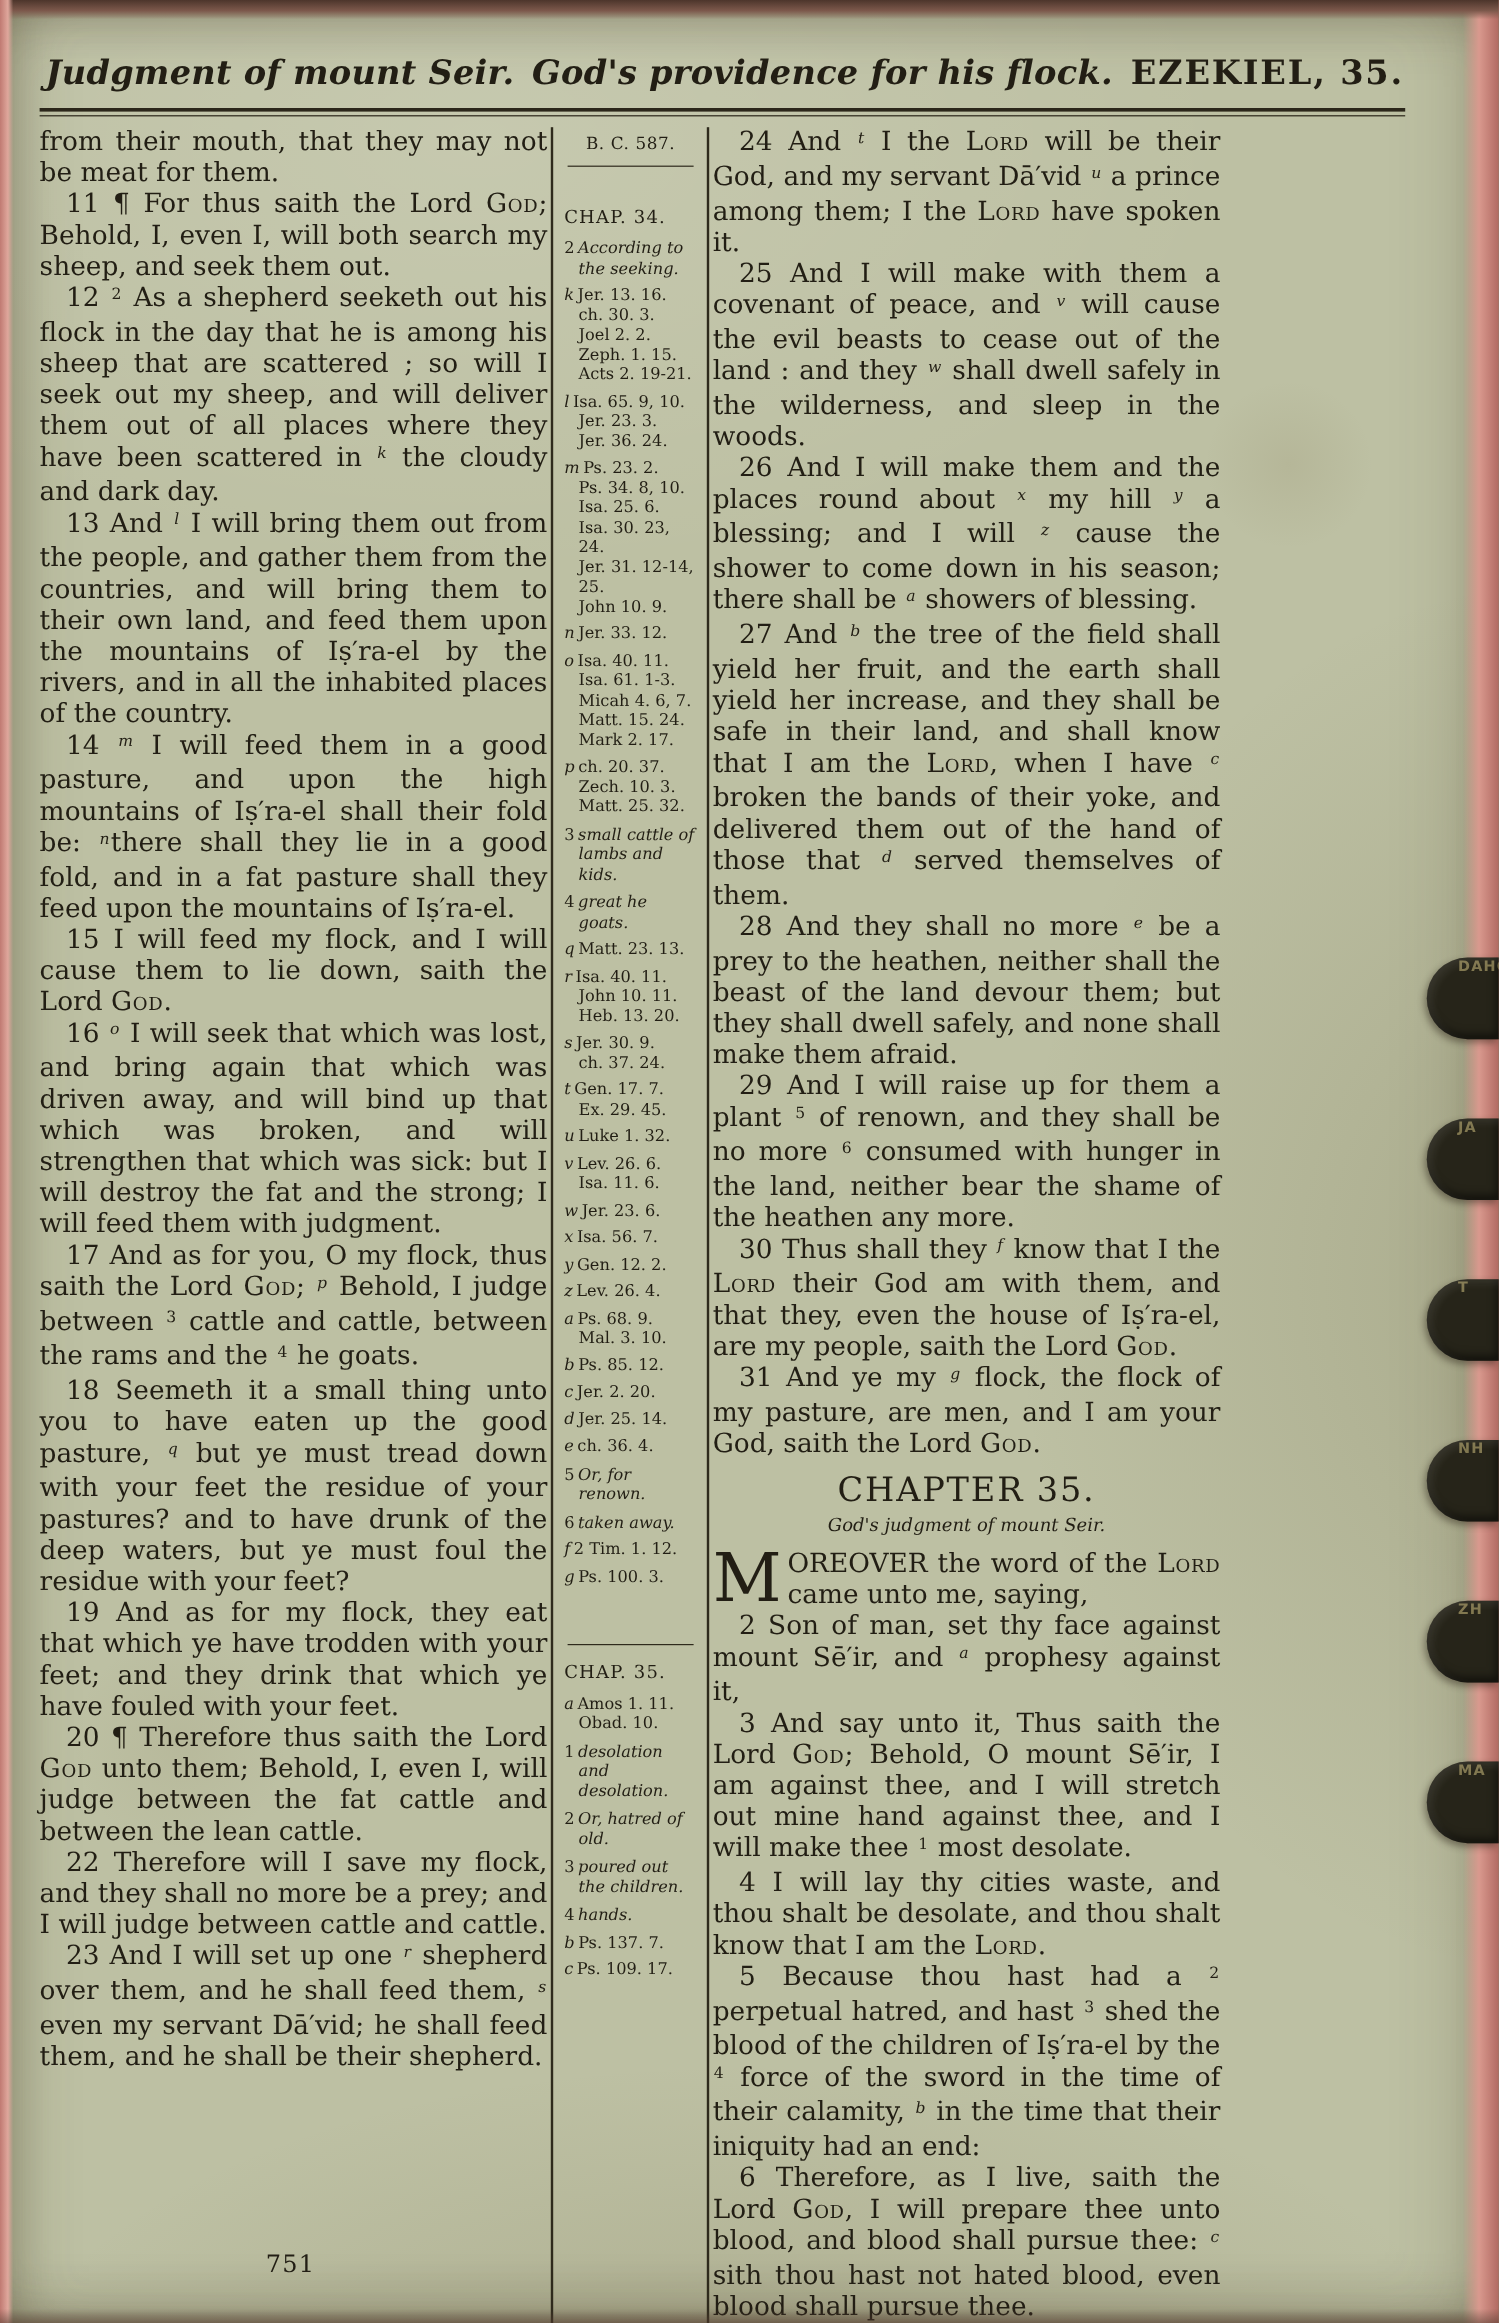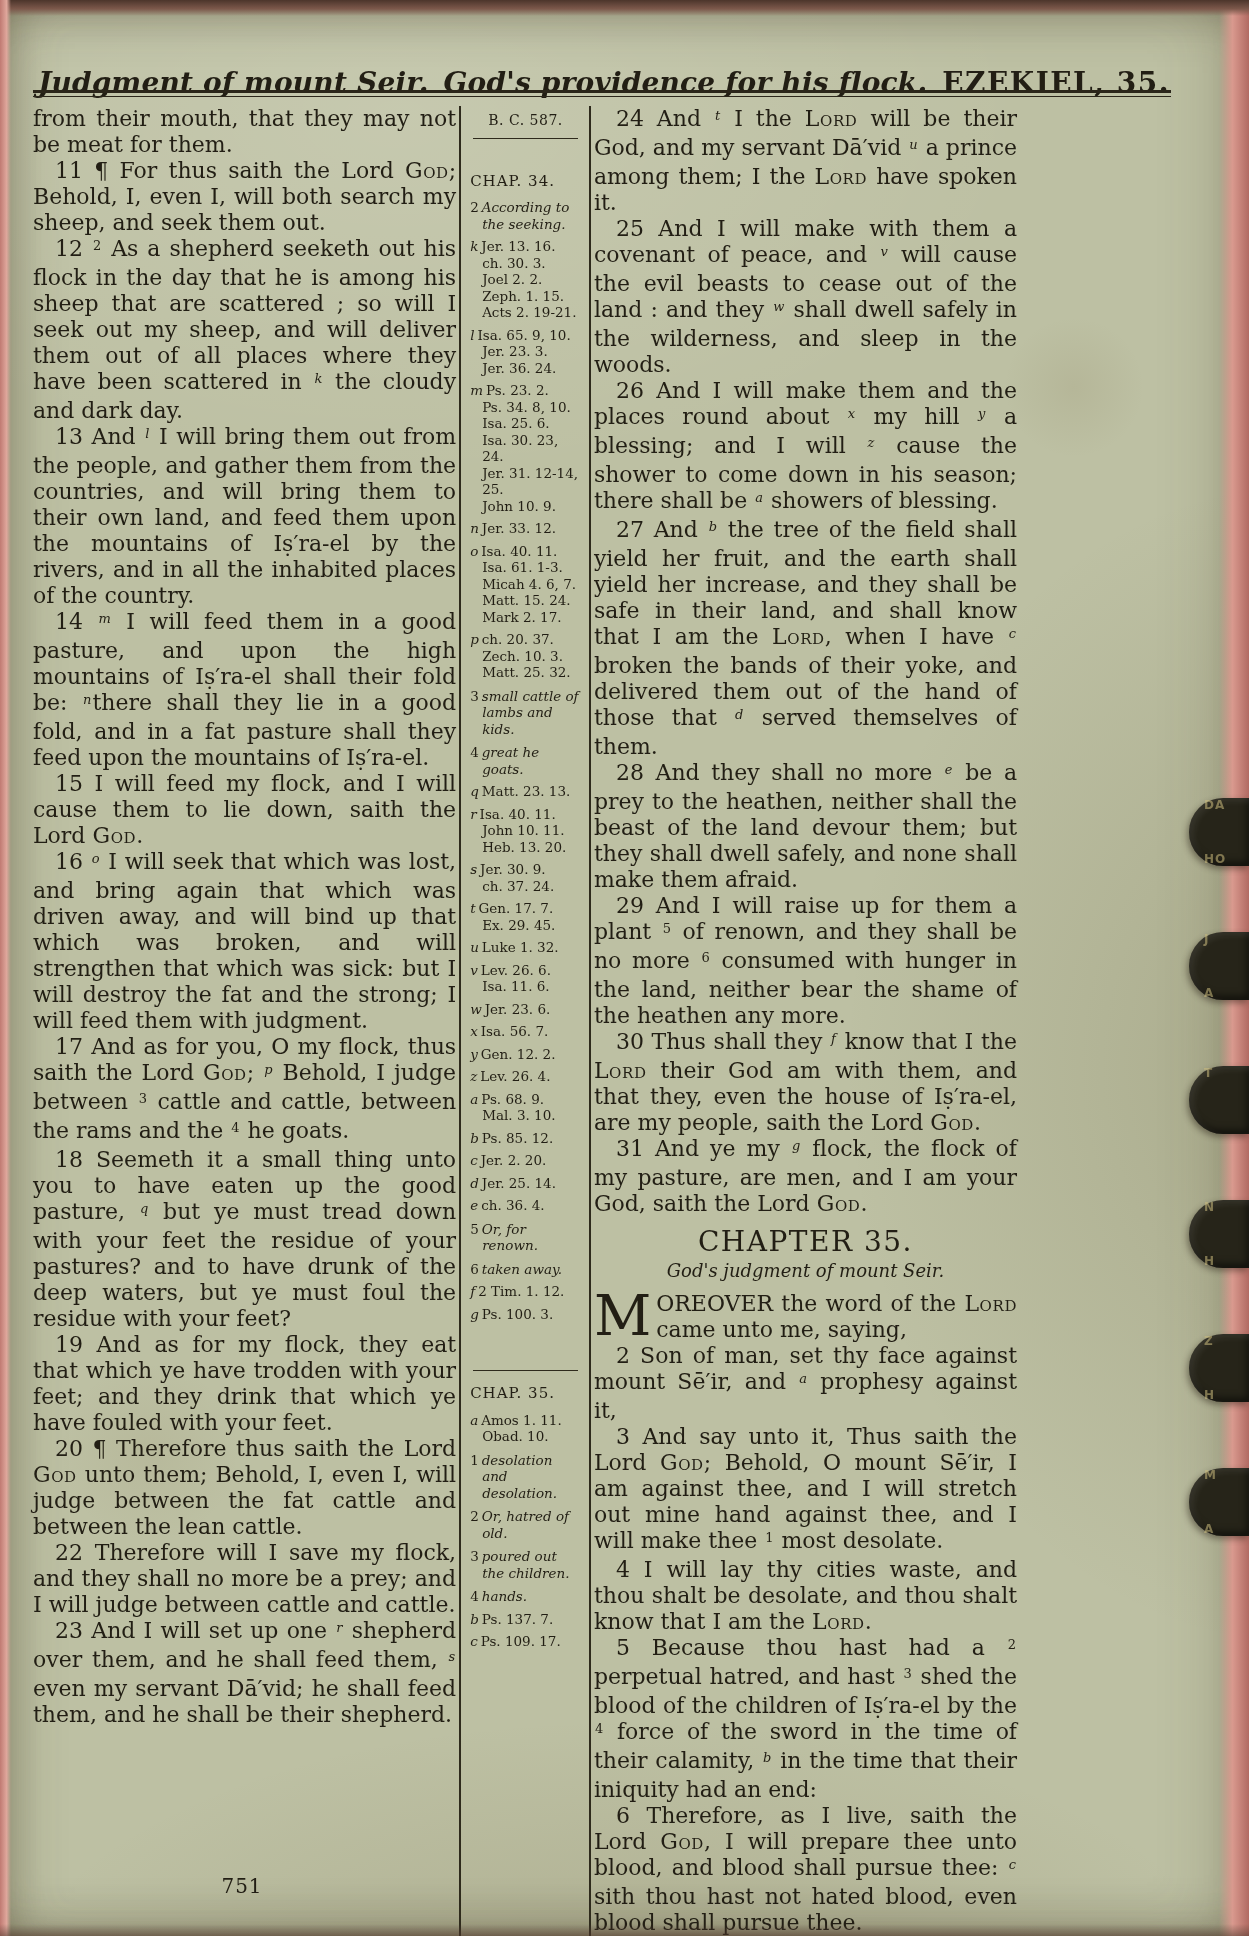--- a/index.html
+++ b/index.html
@@ -31,21 +31,21 @@
                  background:linear-gradient(90deg, #c07a72, #dfa79c 60%, rgba(223,167,156,0)); z-index:5; }
   .edge-right  { position:absolute; right:0; top:0; bottom:0; width:30px;
                  background:linear-gradient(270deg, #b16a62, #d9998e 55%, rgba(217,153,142,0)); z-index:4; }
   .edge-bottom { position:absolute; bottom:0; left:0; right:0; height:12px;
                  background:linear-gradient(0deg, rgba(84,60,48,0.55), rgba(84,60,48,0)); z-index:5; }
 
   
   .running-head { position:absolute; top:44px; left:38px; width:1132px;
                   display:flex; justify-content:space-between; align-items:baseline; }
   .head-italic  { font-style:italic; font-weight:bold; font-size:28px; letter-spacing:0.2px; }
-  .head-book    { font-weight:bold; font-size:28px; letter-spacing:1.5px;margin-top:22px; }
+  .head-book    { font-weight:bold; font-size:28px; letter-spacing:1.5px; }
   .head-rule    { position:absolute; top:90px; left:33px; width:1138px; height:7px;
                   border-top:3px solid #2b261a; border-bottom:1.5px solid #2b261a; }
 
   
   .columns   { position:absolute; top:106px; left:33px; width:984px;
                display:flex; align-items:stretch; min-height:1760px; }
   .col-left  { width:424px; }
   .col-right { width:424px; }
   .col-left, .col-right { font-size:22px; line-height:26px; text-align:justify; }
   .vrule     { width:2px; background:#2e2a1c; margin:0 3px; }
@@ -55,21 +55,21 @@
   p.cont   { text-indent:0; }
   p.dropv  { text-indent:0; }
 
   .r-n  {}
   .r-i  { }
   .r-sc { font-variant:small-caps; letter-spacing:0.6px; }
   .r-sup  { font-size:13px; font-style:italic; position:relative; top:-6px; margin:0 1px; }
   .r-supn { font-size:13px; position:relative; top:-6px; margin:0 1px; }
 
   .chapter-head { text-align:center; text-indent:0; font-size:28px; letter-spacing:1.5px; margin:12px 0 3px; }
-  .chapter-sub  { text-align:center; text-indent:0; font-style:italic; font-size:18px; margin-bottom:7px; }
+  .chapter-sub  { text-align:center; text-indent:0; font-style:italic; font-size:15px; margin-bottom:7px; }
   .dropcap { float:left; font-size:56px; line-height:46px; padding:2px 5px 0 0; }
 
   
   .c-bc   { text-align:center; font-size:14px; letter-spacing:0.5px; padding:4px 0 9px; }
   .c-rule { border-top:1.5px solid #2e2a1c; margin:0 3px; }
   .c-chap { text-align:left; font-size:15px; letter-spacing:1px; margin:8px 0 10px; }
   .c-ref  { padding-left:12px; text-indent:-12px; margin-top:6px; }
   .c-refc { padding-left:12px; }
   .c-note { font-style:italic; padding-left:12px; text-indent:-12px; margin-top:7px; }
   .c-ref .lead  { font-style:italic; margin-right:3px; }
@@ -78,21 +78,21 @@
   .page-number { position:absolute; top:1874px; left:152px; width:180px;
                  text-align:center; font-size:20px; letter-spacing:1px; }
 
   
   .tabs-layer { position:absolute; inset:0; z-index:6; pointer-events:none; }
   .tab { position:absolute; right:0; width:60px; height:68px; background:var(--tab, #262419);
          border-radius:36px 0 0 36px;
          box-shadow: inset 4px 3px 7px rgba(255,255,255,0.09),
                      inset -2px -4px 7px rgba(0,0,0,0.55),
                      -2px 3px 6px rgba(40,30,20,0.45);
-         display:flex; flex-direction:column; justify-content:space-between; padding-left:15px; }
+         display:flex; justify-content:flex-start; padding-left:26px; }
   .tab span { color:var(--tabLetter, #cdbd7e); opacity:0.55; font-size:12px; font-weight:bold;
               letter-spacing:1px; line-height:14px; font-family:"DejaVu Sans", sans-serif; }
 </style>
 </head>
 <body>
 
 <div class="page" style="--paper: #bdc0a3; --ink: #221e14; --tab: #262419; --tabLetter: #cdbd7e;">
 
   <div class="running-head">
     <span class="head-italic">Judgment of mount Seir.</span>

